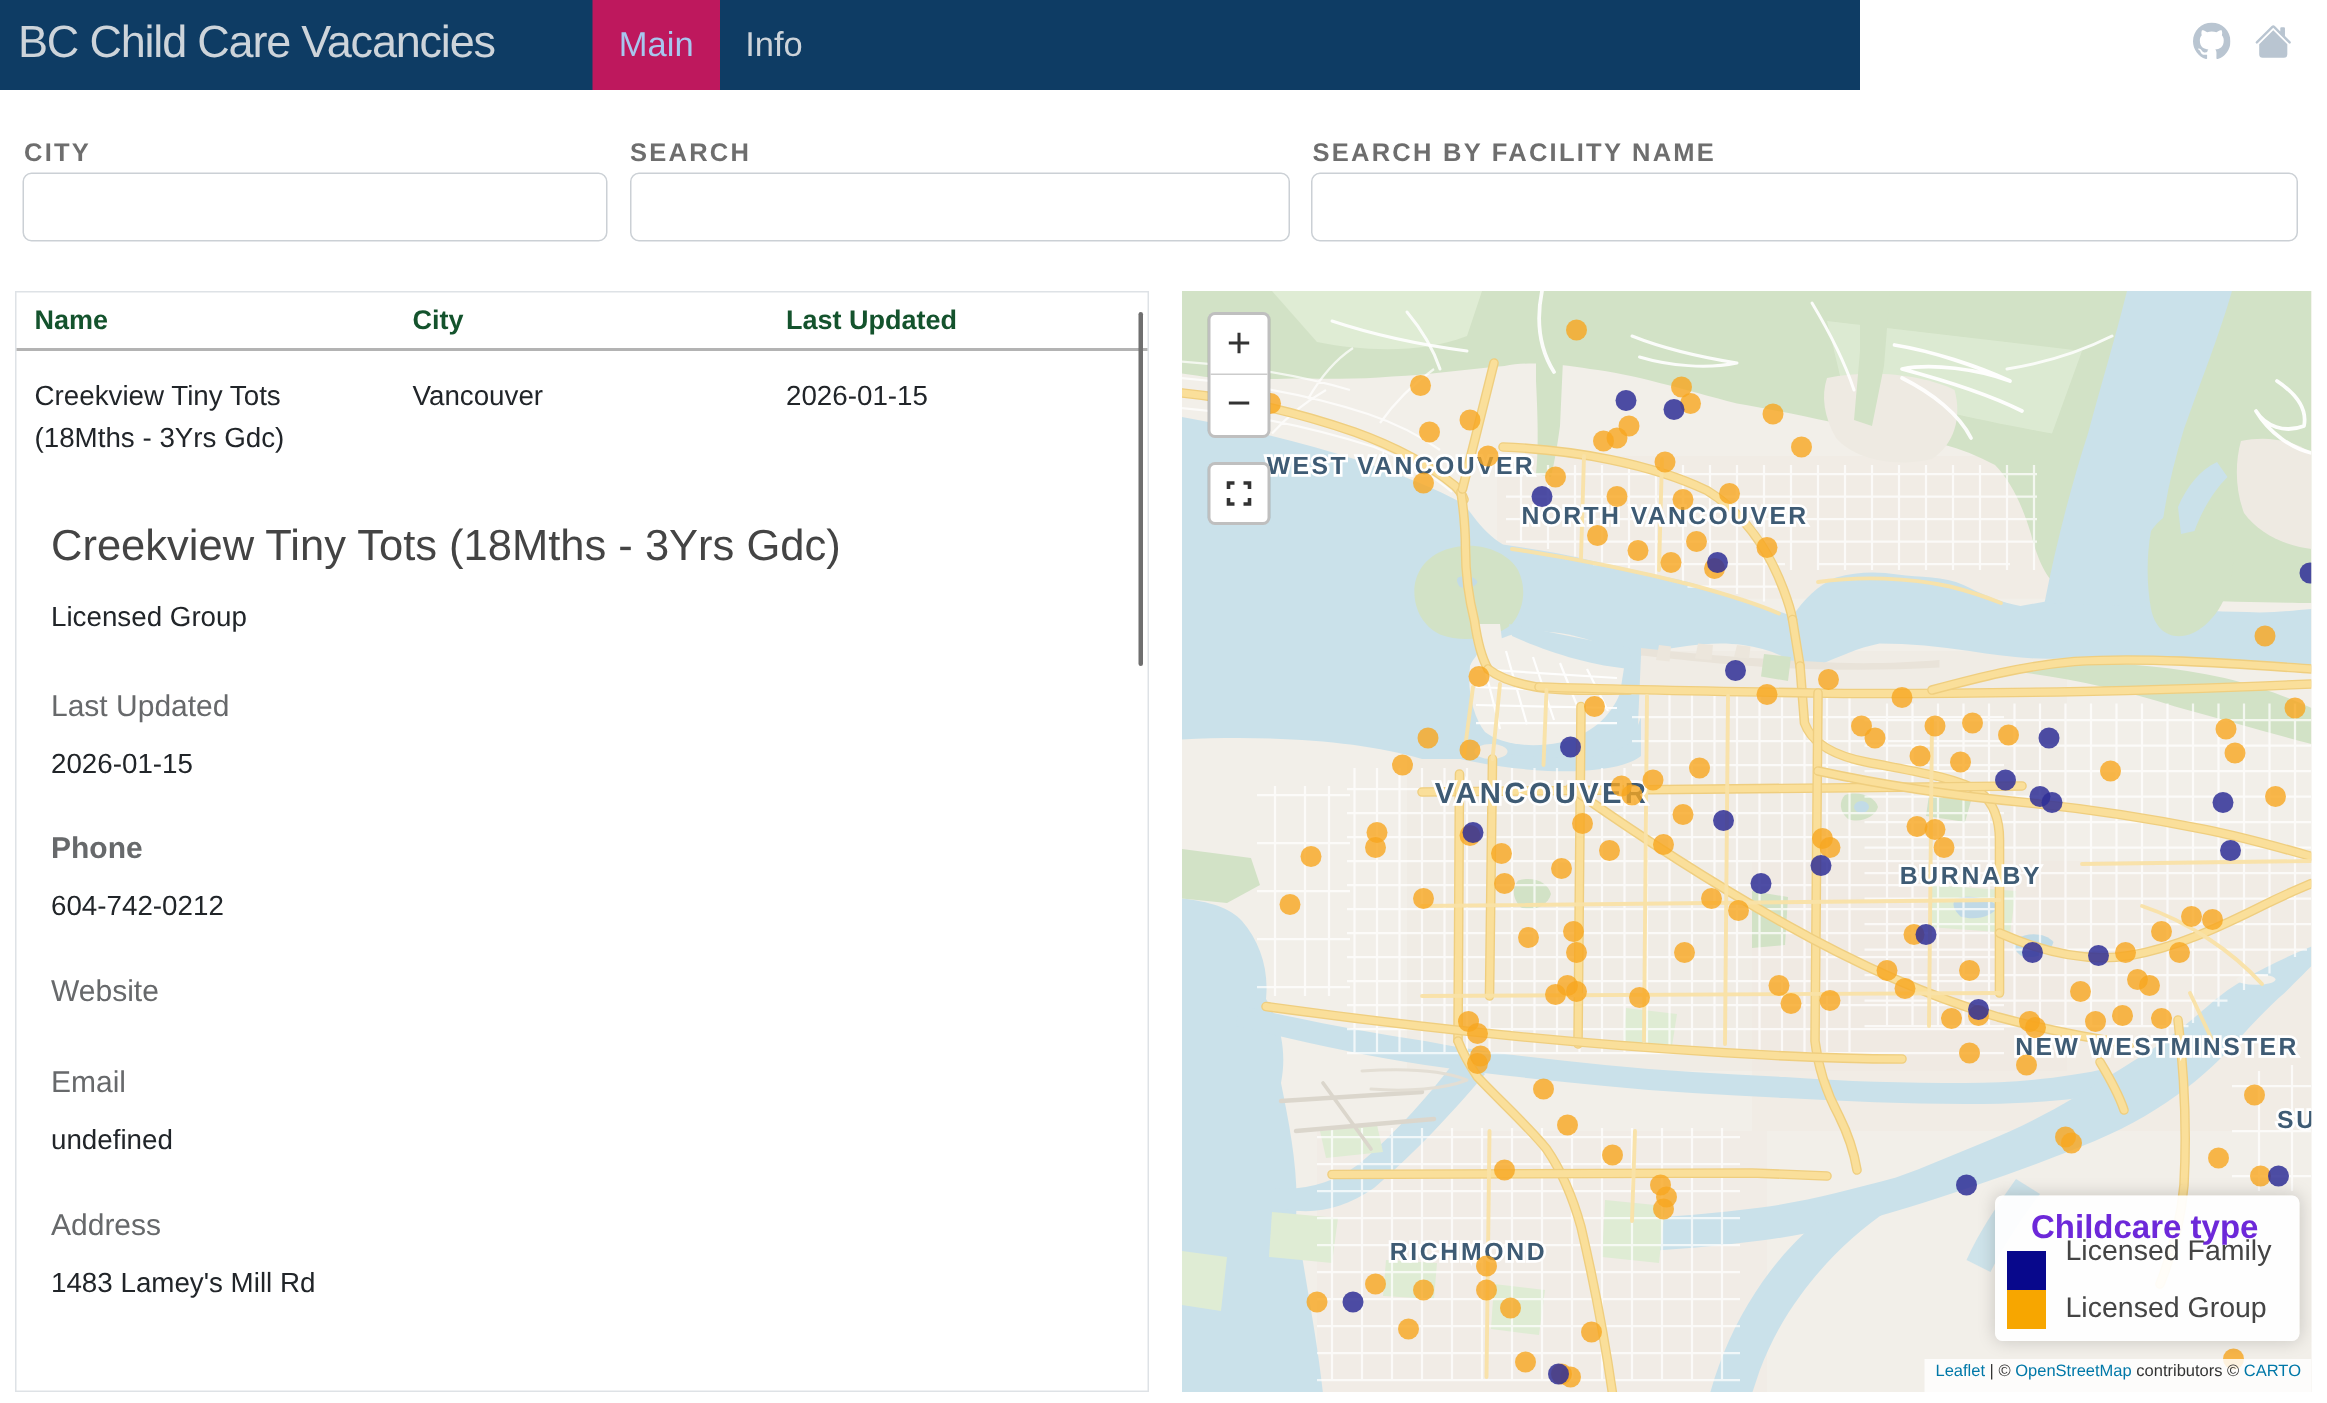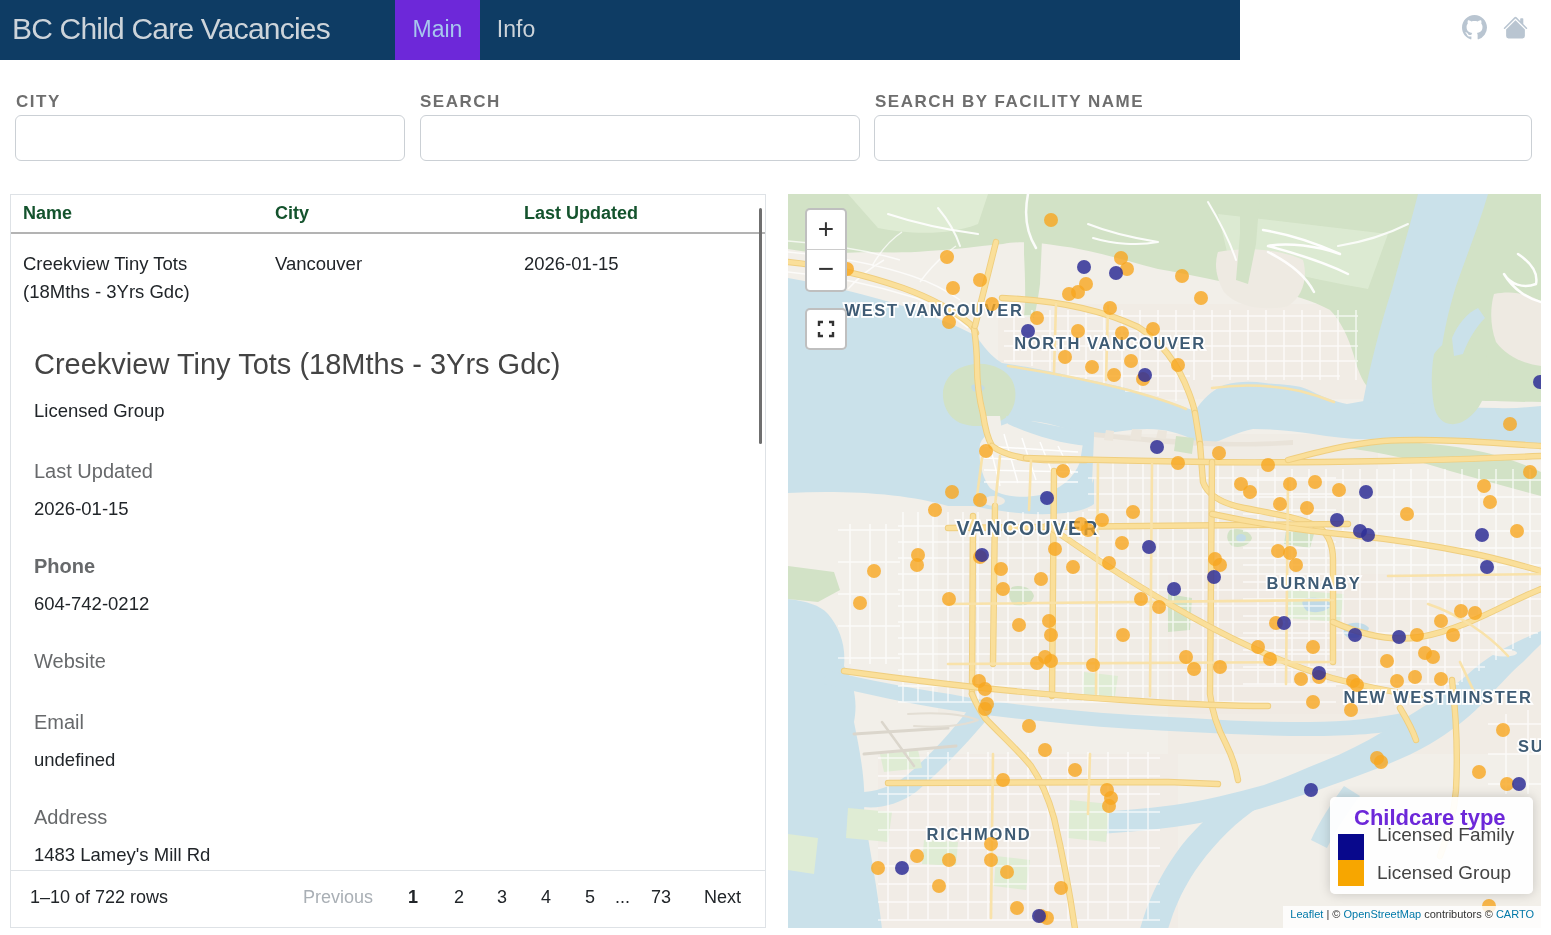--- a/index.html
+++ b/index.html
@@ -1,19 +1,19 @@
 <!DOCTYPE html>
 <html><head><meta charset="utf-8"><title>BC Child Care Vacancies</title>
 <style>
 * { box-sizing: border-box; margin:0; padding:0; }
 html,body { width:1551px; height:935px; font-family:"Liberation Sans",sans-serif; background:#fff; overflow:hidden; }
 .navbar { position:absolute; left:0; top:0; width:1240px; height:60px; background:#0e3c64; }
 .brand { position:absolute; left:12px; top:0; line-height:57px; font-size:30px; letter-spacing:-0.8px; color:#cdd4da; }
 .tab { position:absolute; top:0; height:60px; text-align:center; line-height:59px; font-size:23px; }
-.tab.main { left:395px; width:85px; background:#6d28d9; color:#a7c6ee; }
+.tab.main { left:395px; width:85px; background:#be185d; color:#a7c6ee; }
 .tab.info { left:480px; width:72px; color:#ccd3d9; }
 .navicons { position:absolute; top:15px; }
 .lbl { position:absolute; font-size:17px; font-weight:bold; color:#6e6e6e; letter-spacing:1.5px; }
 .inp { position:absolute; height:46px; border:1px solid #cbd0d5; border-radius:6px; background:#fff; }
 .panel { position:absolute; left:10px; top:194px; width:756px; height:734px; border:1px solid #dee2e6; background:#fff; }
 .panel .hdr { position:absolute; top:0; left:0; right:0; height:39px; border-bottom:2px solid #b3b3b3; }
 .hcell { position:absolute; top:8px; font-size:18px; font-weight:bold; color:#14532d; }
 .cell { position:absolute; font-size:18.5px; color:#212529; line-height:28px; }
 .dheading { position:absolute; left:23px; top:153px; font-size:29px; color:#444; }
 .dsub { position:absolute; left:23px; font-size:18.5px; color:#212529; }
@@ -67,32 +67,20 @@
   <div class="dval" style="top:303px;">2026-01-15</div>
   <div class="dlabel" style="top:360px;font-weight:bold;">Phone</div>
   <div class="dval" style="top:398px;">604-742-0212</div>
   <div class="dlabel" style="top:455px;">Website</div>
   <div class="dlabel" style="top:516px;">Email</div>
   <div class="dval" style="top:554px;">undefined</div>
   <div class="dlabel" style="top:611px;">Address</div>
   <div class="dval" style="top:649px;">1483 Lamey's Mill Rd</div>
 
   <div class="sbar"></div>
-  <div class="pgbar">
-    <div class="pgtxt" style="left:19px;">1–10 of 722 rows</div>
-    <div class="pgtxt" style="left:292px; color:#a9afb5;">Previous</div>
-    <div class="pgtxt" style="left:397px; font-weight:bold;">1</div>
-    <div class="pgtxt" style="left:443px;">2</div>
-    <div class="pgtxt" style="left:486px;">3</div>
-    <div class="pgtxt" style="left:530px;">4</div>
-    <div class="pgtxt" style="left:574px;">5</div>
-    <div class="pgtxt" style="left:604px;">...</div>
-    <div class="pgtxt" style="left:640px;">73</div>
-    <div class="pgtxt" style="left:693px;">Next</div>
-  </div>
 </div>
 
 <div class="map">
 <svg width="753" height="734" viewBox="0 0 753 734" style="position:absolute;left:0;top:0">
 <rect width="753" height="734" fill="#f2efe9"></rect>
 <rect x="150" y="240" width="440" height="280" fill="#efe9e1" opacity="0.55"></rect>
 <rect x="210" y="110" width="400" height="95" fill="#efe9e1" opacity="0.5"></rect>
 <rect x="380" y="380" width="373" height="180" fill="#efe9e1" opacity="0.45"></rect>
 <rect x="90" y="560" width="300" height="175" fill="#efe9e1" opacity="0.4"></rect>
 <path d="M0,0 H753 V208 C730,208 700,207 660,206 C630,205 600,202 585,198 C576,192 570,178 566,162 C560,142 552,126 542,116 C520,104 495,98 470,95 C435,88 400,80 370,75 C335,66 300,55 272,52 C250,48 230,47 215,50 C190,52 165,56 140,57 C110,60 80,57 55,59 C35,61 15,57 0,55 Z" fill="#d2e2c6"></path>

